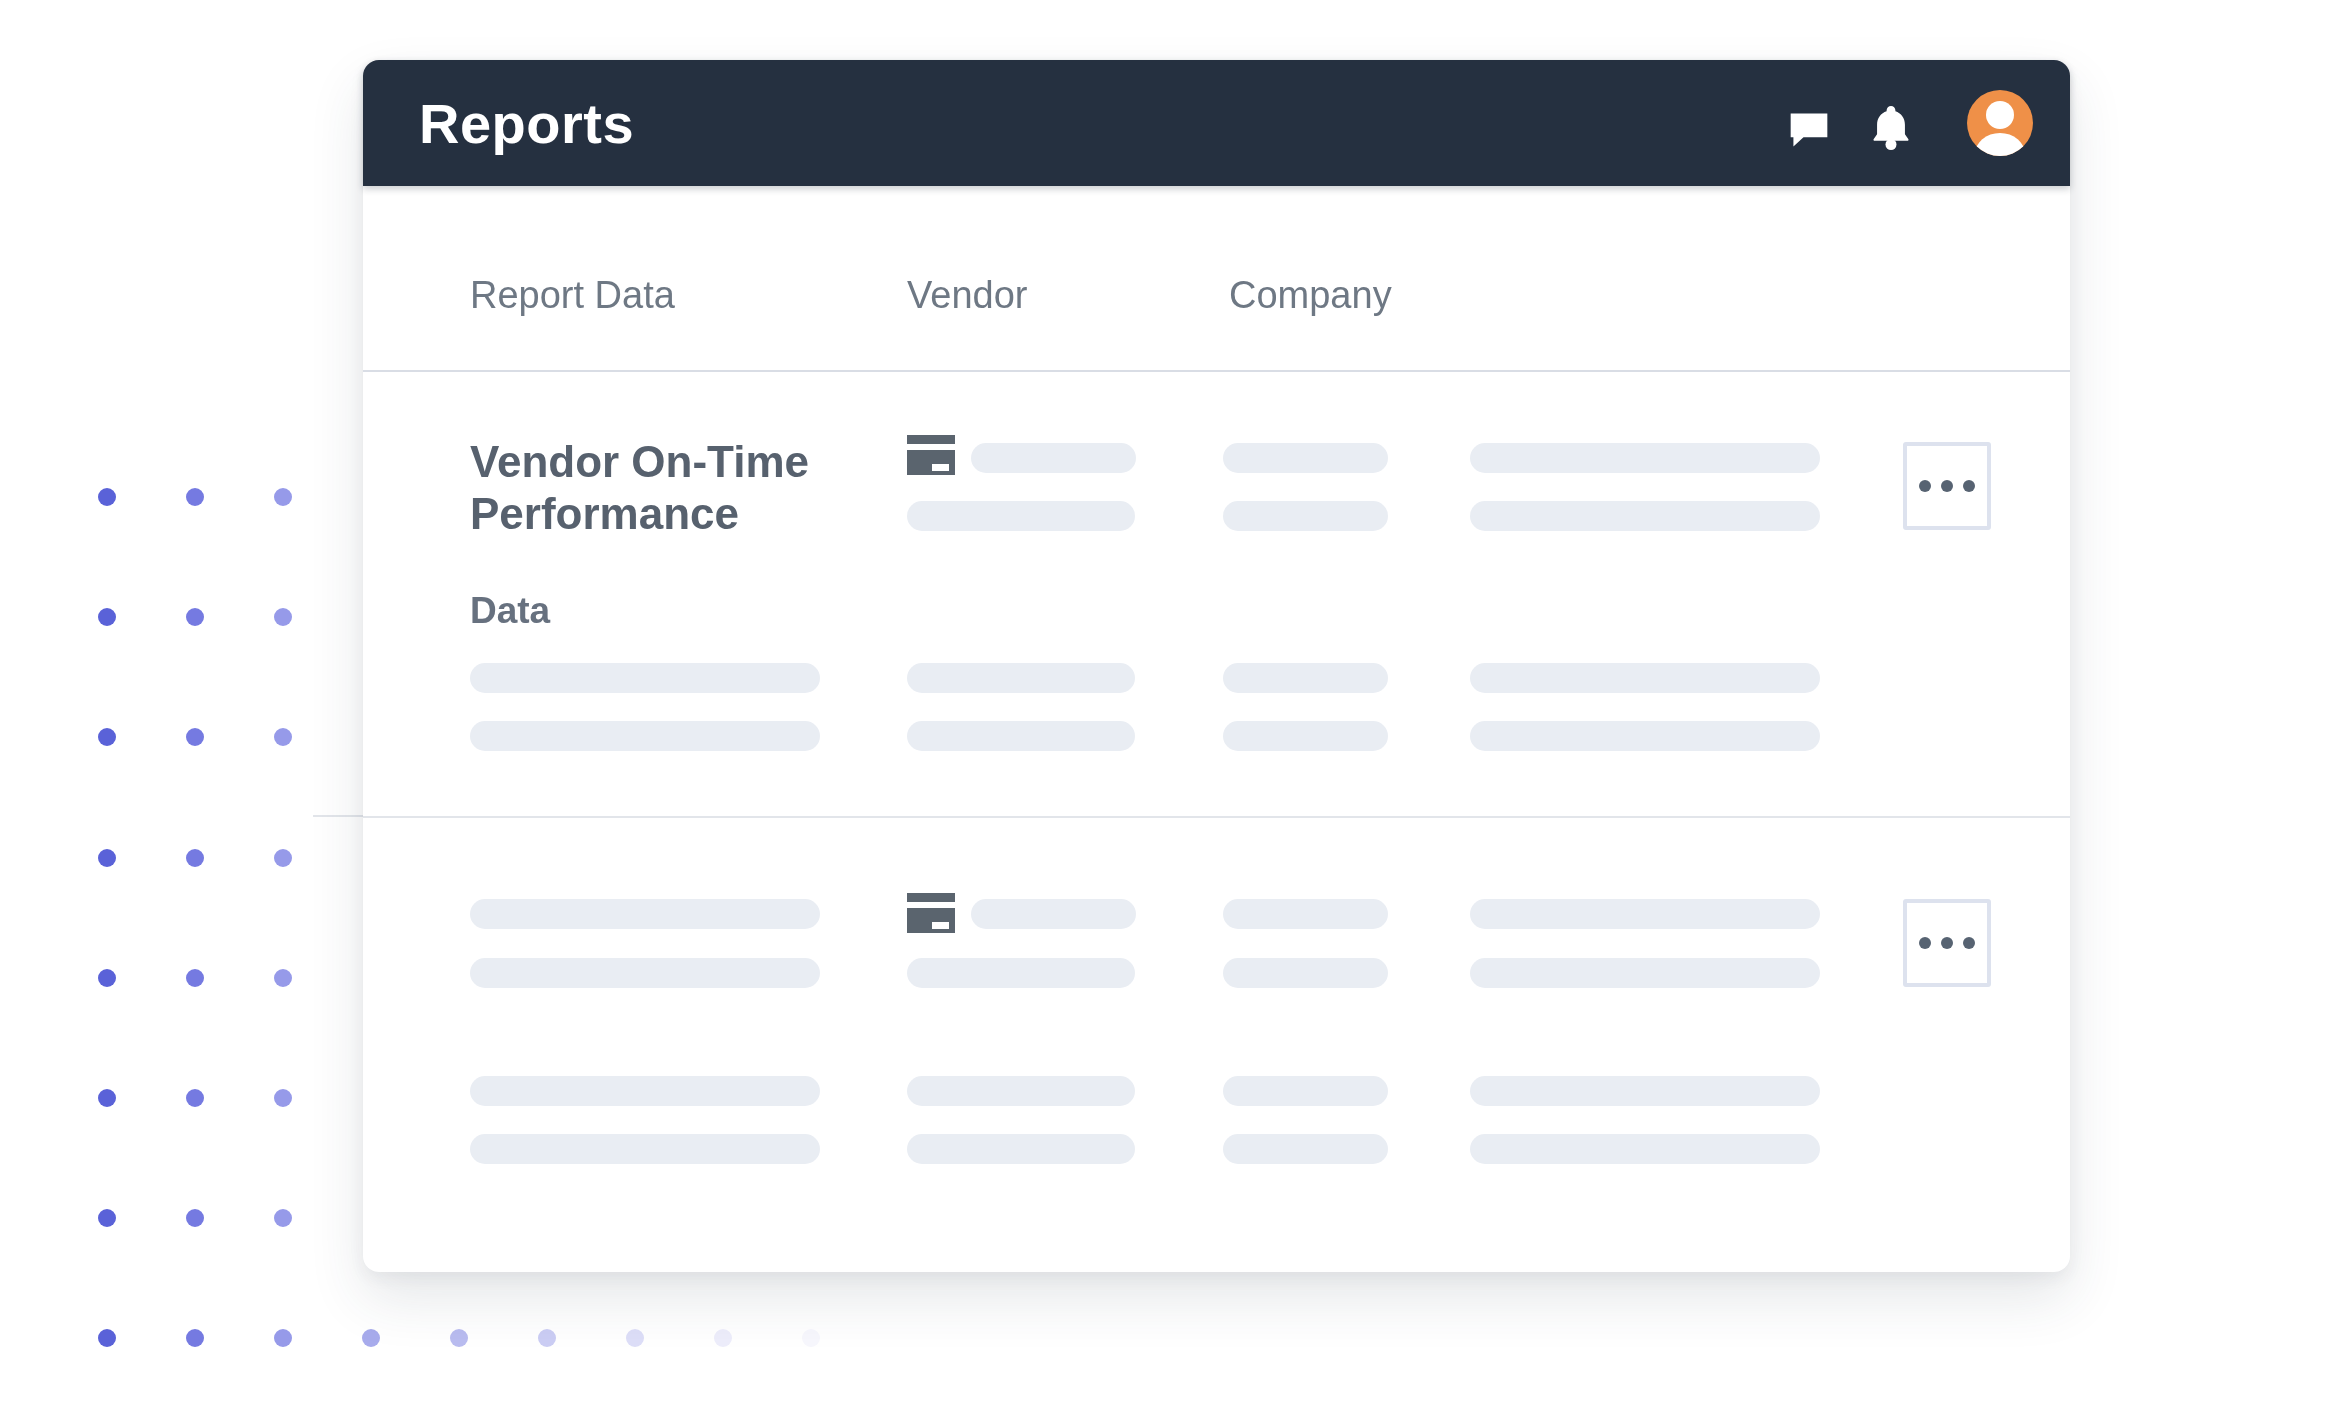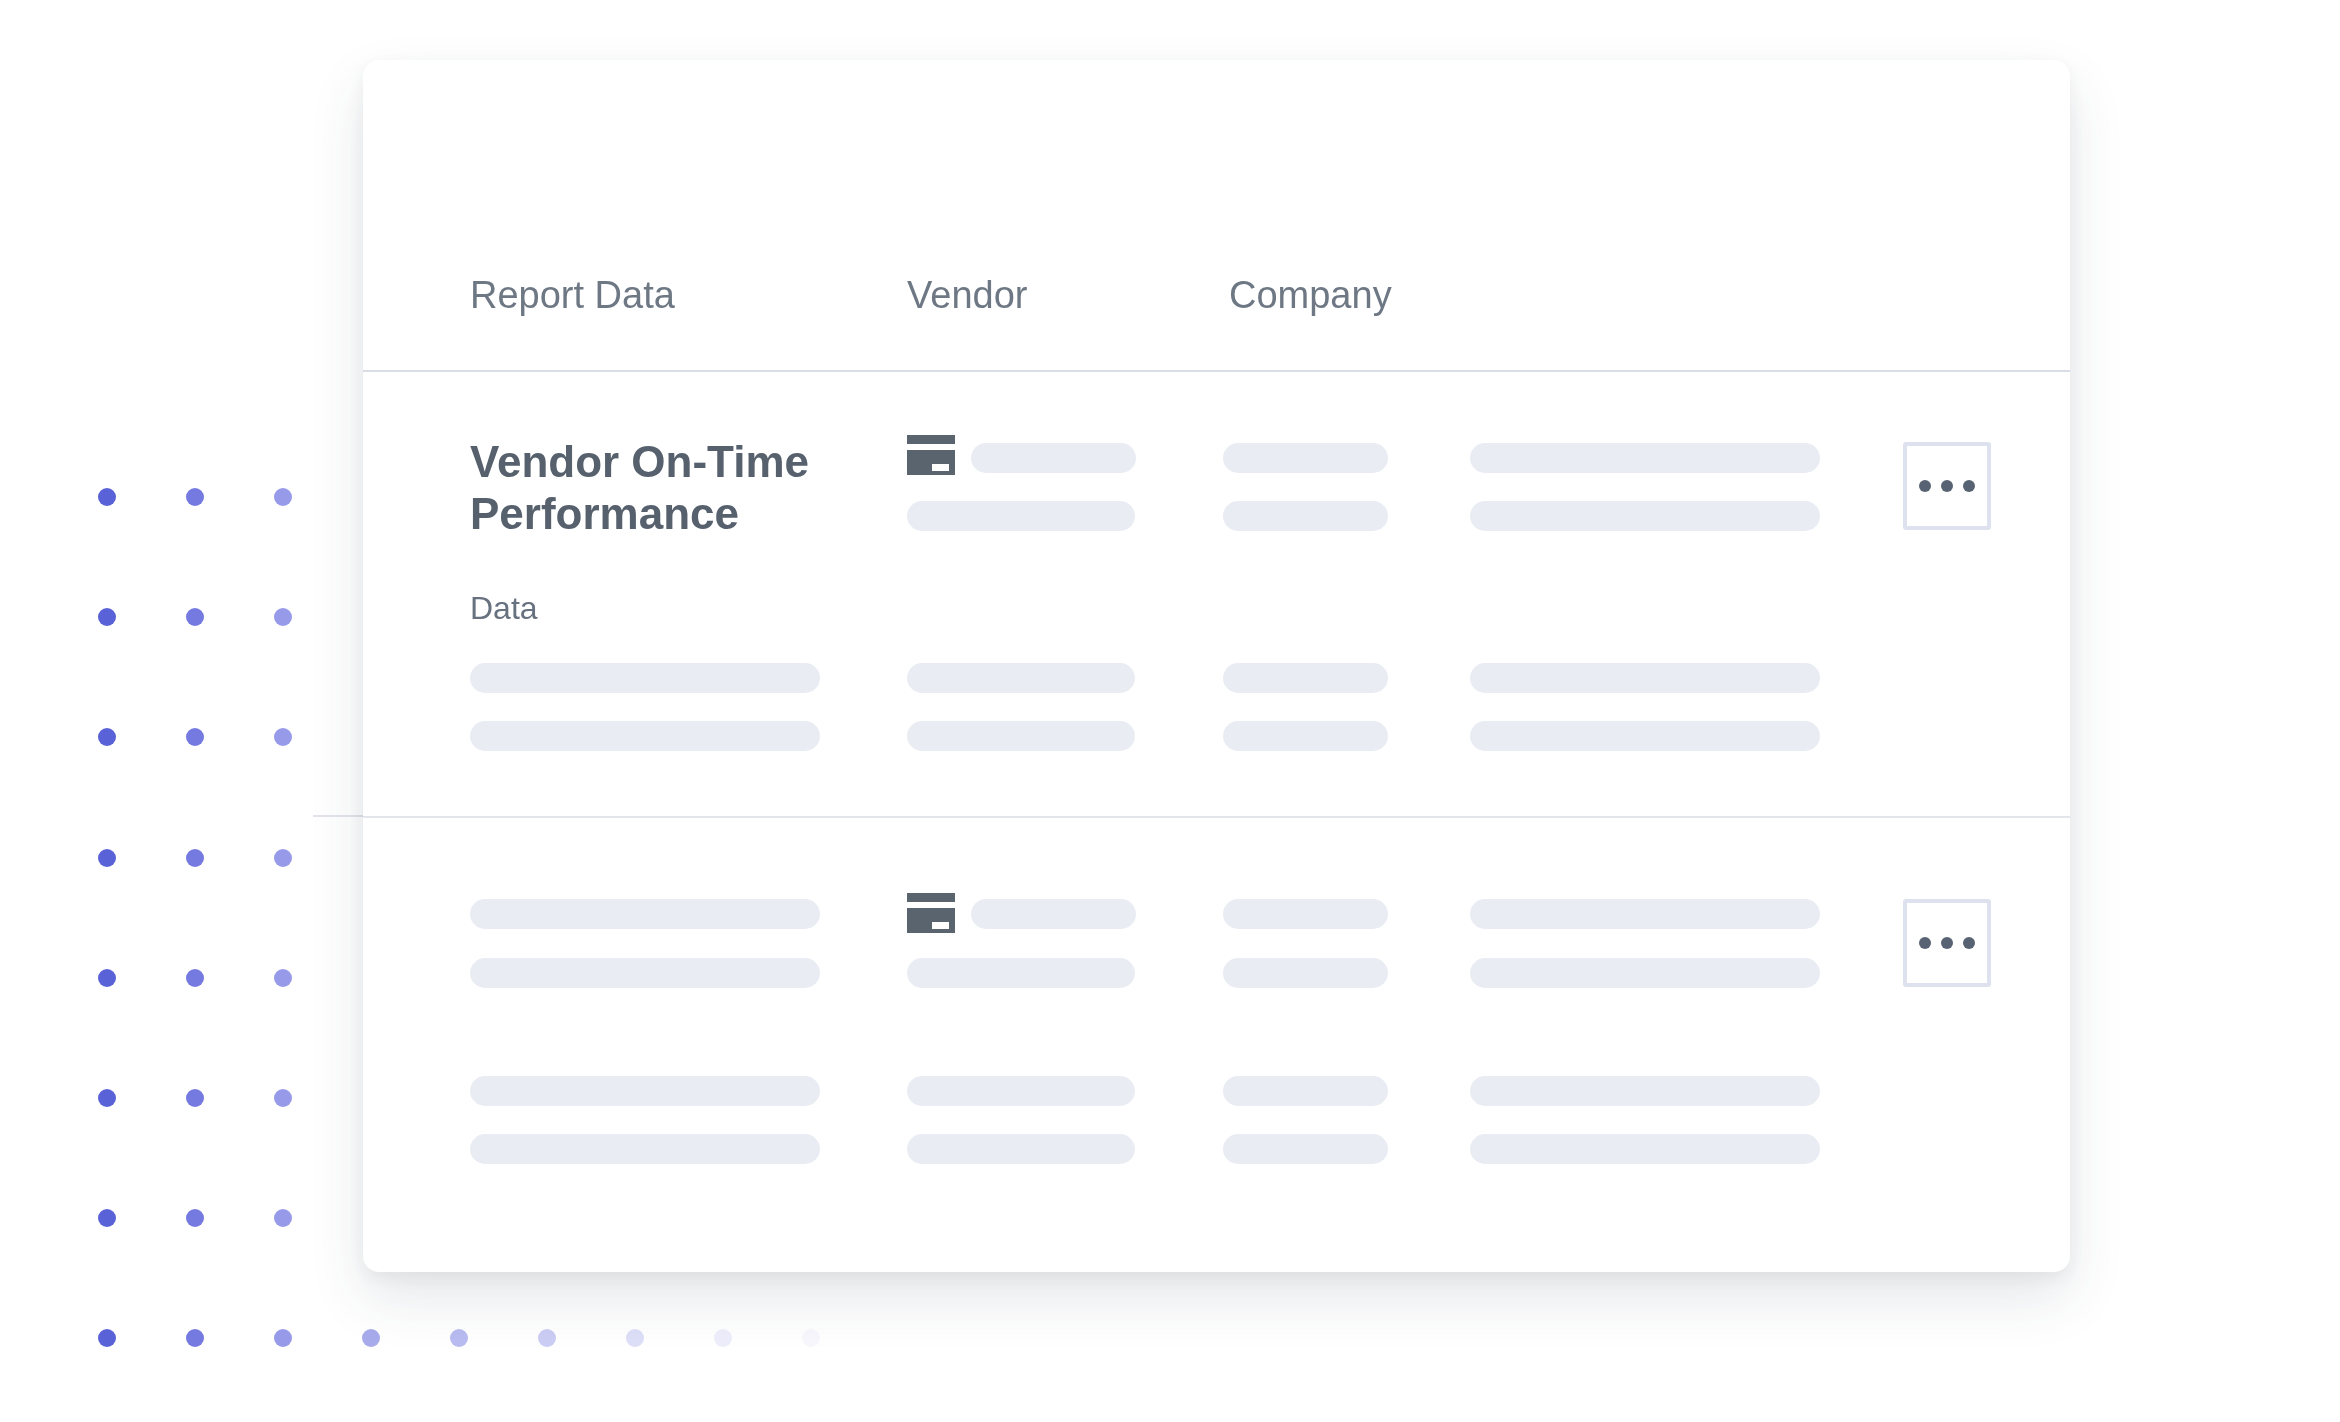--- a/index.html
+++ b/index.html
@@ -47,21 +47,21 @@
   .row-divider{position:absolute;left:0;right:0;top:756px;height:2px;background:#e2e5ea;}
   
   .sk{position:absolute;height:30px;border-radius:15px;background:#e9edf3;}
   
   .report-name{
     position:absolute;left:107px;top:376px;width:380px;
     color:#57616e;font-size:44px;font-weight:700;line-height:52px;
   }
   .section-label{
     position:absolute;left:107px;top:530px;
-    color:#67717f;font-size:32px;font-weight:400;
+    color:#67717f;font-size:37px;font-weight:700;
   }
   
   .card-icon{position:absolute;width:48px;height:40px;}
   .card-icon .stripe{position:absolute;left:0;right:0;top:0;height:9px;background:#5a646e;}
   .card-icon .cbody{position:absolute;left:0;right:0;top:15px;bottom:0;background:#5a646e;}
   .card-icon .slot{position:absolute;right:6px;bottom:4px;width:17px;height:7px;background:#ffffff;}
   
   .more-btn{
     position:absolute;left:1540px;width:88px;height:88px;box-sizing:border-box;
     background:#ffffff;border:4px solid #dde2ee;border-radius:3px;
@@ -104,20 +104,41 @@
       <div class="dot-deco" style="left: 538px; top: 1329.4px; height: 18px; width: 18px; background: rgb(203, 205, 244);"></div>
       <div class="dot-deco" style="left: 626px; top: 1329.4px; height: 18px; width: 18px; background: rgb(221, 222, 248);"></div>
       <div class="dot-deco" style="left: 714px; top: 1329.4px; height: 18px; width: 18px; background: rgb(237, 237, 251);"></div>
       <div class="dot-deco" style="left: 802px; top: 1329.4px; height: 18px; width: 18px; background: rgb(247, 247, 253);"></div>
     </div>
 
   <div class="divider-ext"></div>
 
   <div class="panel">
 
+    <div class="panel-header">
+      <div class="panel-title">Reports</div>
+
+      <span class="hicon icon-chat">
+        <svg viewBox="0 0 24 24">
+            <path fill="#ffffff" d="M2 3 H22 V16 H9 L3.5 21 V16 H2 Z"></path>
+          </svg>
+      </span>
+
+      <span class="hicon icon-bell">
+        <svg viewBox="0 0 24 26">
+          <path fill="#ffffff" d="M12 1a2.4 2.4 0 0 0-2.4 2.4v.5C6.5 4.9 4.4 7.7 4.4 11.2v5.2L2.6 19a.6.6 0 0 0 .5 1h17.8a.6.6 0 0 0 .5-1l-1.8-2.6v-5.2c0-3.5-2.1-6.3-5.2-7.3v-.5A2.4 2.4 0 0 0 12 1z"></path>
+          <circle fill="#ffffff" cx="12" cy="22" r="3"></circle>
+        </svg>
+      </span>
+
+      <span class="avatar">
+        <span class="head"></span>
+        <span class="shoulders"></span>
+      </span>
+    </div>
 
     <div class="col-header" style="left:107px">Report Data</div>
     <div class="col-header" style="left:544px">Vendor</div>
     <div class="col-header" style="left:866px">Company</div>
 
     <div class="header-divider"></div>
 
     <div>
       <div class="report-name">Vendor On-Time Performance</div>
       <div class="section-label">Data</div>

